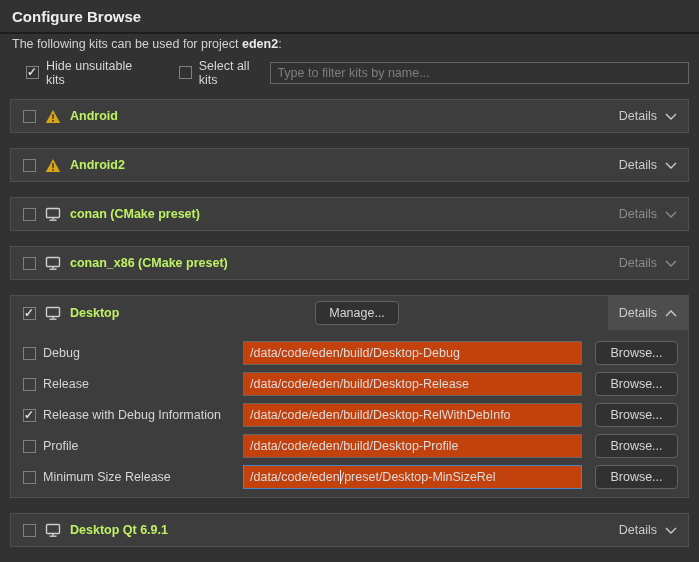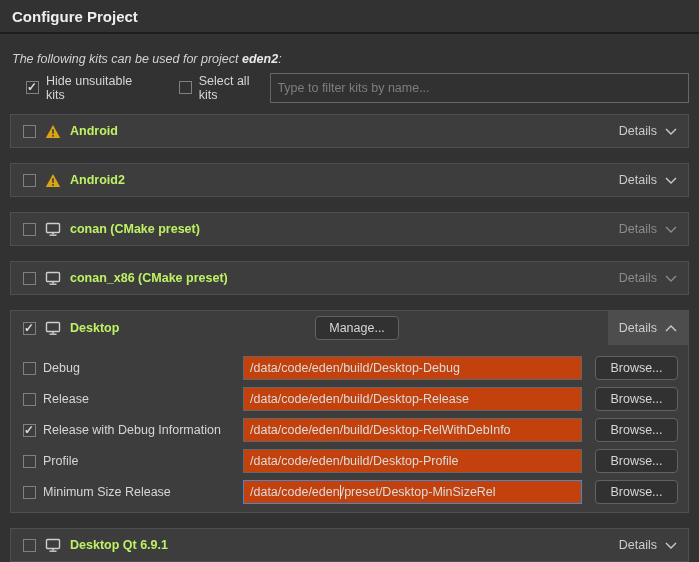--- a/index.html
+++ b/index.html
@@ -13,21 +13,21 @@
     position: relative;
   }
   .page-title {
     margin: 8px 0 0 12px;
     font-size: 15px;
     line-height: 18px;
     font-weight: bold;
     color: #eeeeee;
   }
   .header-divider { margin-top: 6px; height: 2px; background: #1d1d1d; }
-  .subtitle { margin: 18px 0 0 12px; color: #d2d2d2; font-style: italic; }
+  .subtitle { margin: 3px 0 0 12px; color: #d2d2d2; }
   .subtitle b { color: #e8e8e8; }
 
   .filter-row {
     margin: 10px 10px 0 14px;
     display: flex;
     align-items: center;
     height: 23px;
   }
   .cb-group { display: flex; align-items: center; gap: 7px; cursor: default; margin-left: 12px; }
   .cb-group + .cb-group { margin-left: 26px; }
@@ -43,21 +43,21 @@
     content: "✓";
     position: absolute;
     left: 0px; top: -2px;
     font-size: 12px;
     font-weight: bold;
     color: #dcdcdc;
   }
 
   .filter-input {
     margin-left: auto;
-    width: 424px; height: 30px;
+    width: 424px; height: 22px;
     background: #313131;
     border: 1px solid #666666;
     color: #dcdcdc;
     font-family: "Liberation Sans", sans-serif;
     font-size: 12.5px;
     padding: 0 6px;
     outline: none;
   }
   .filter-input::placeholder { color: #7e7e7e; }
 
@@ -111,21 +111,21 @@
   .caret { width: 1px; height: 14px; background: #e6e6e6; }
   .browse-btn { margin-left: 7px; width: 83px; flex: 0 0 83px; }
 
   .chev { display: block; }
 </style>
 </head>
 <body>
 
 <div>
 
-  <h1 class="page-title">Configure Project</h1>
+  <h1 class="page-title">Configure Browse</h1>
   <div class="header-divider"></div>
 
   <p class="subtitle"><span>The following kits can be used for project </span><b>eden2</b><span>:</span></p>
 
   <div class="filter-row">
     <label class="cb-group">
       <span class="checkbox checked"></span>
       <span>Hide unsuitable kits</span>
     </label>
     <label class="cb-group">

